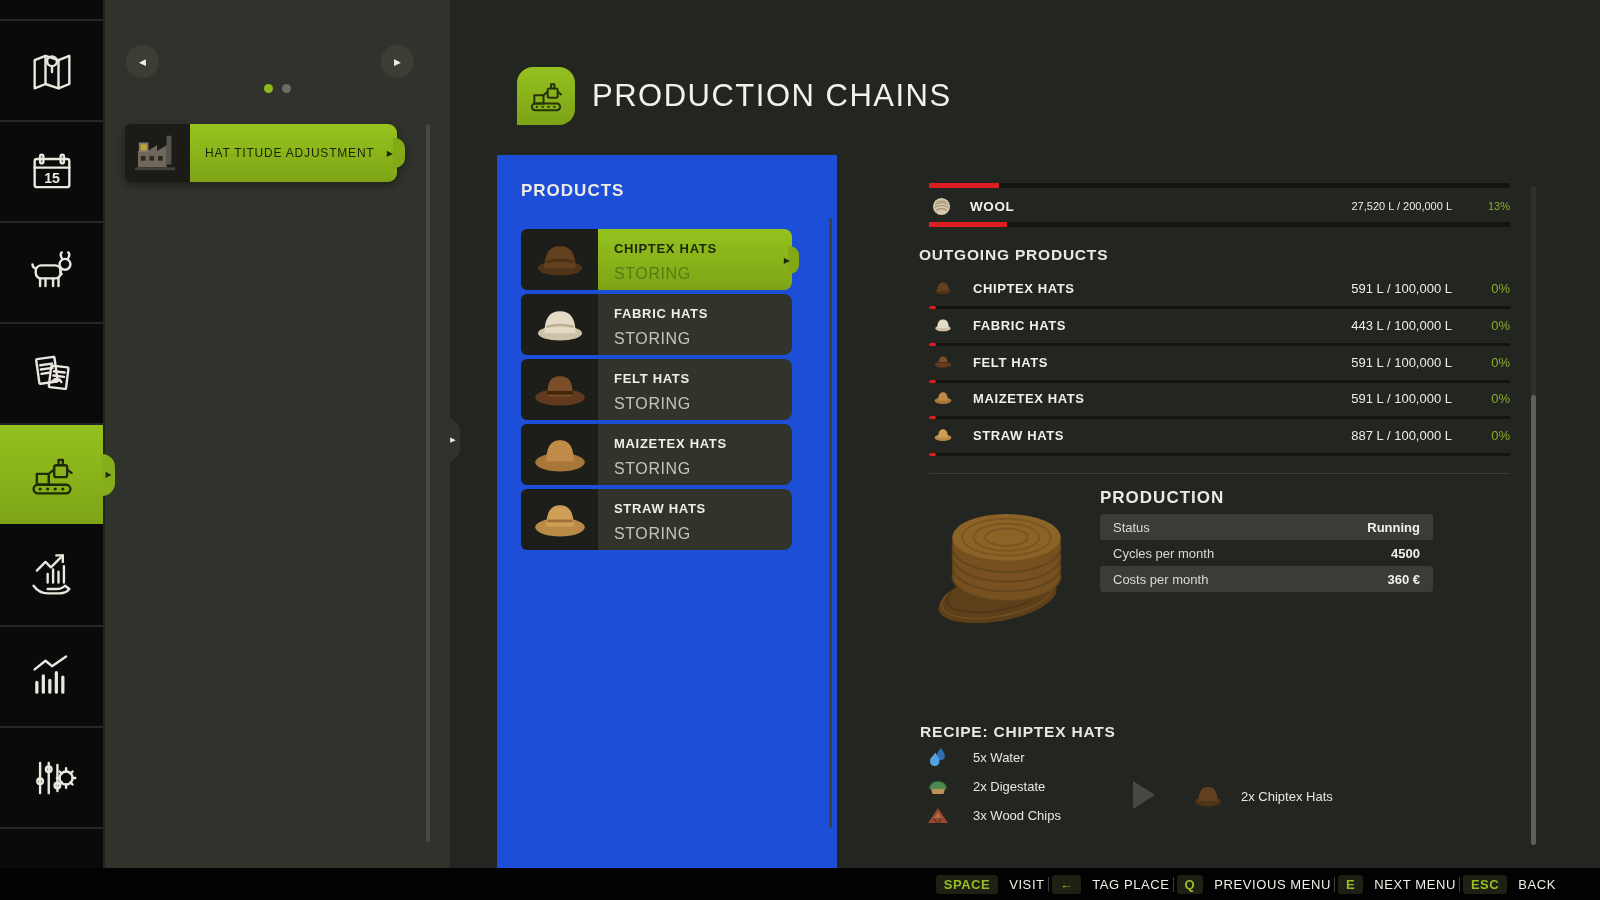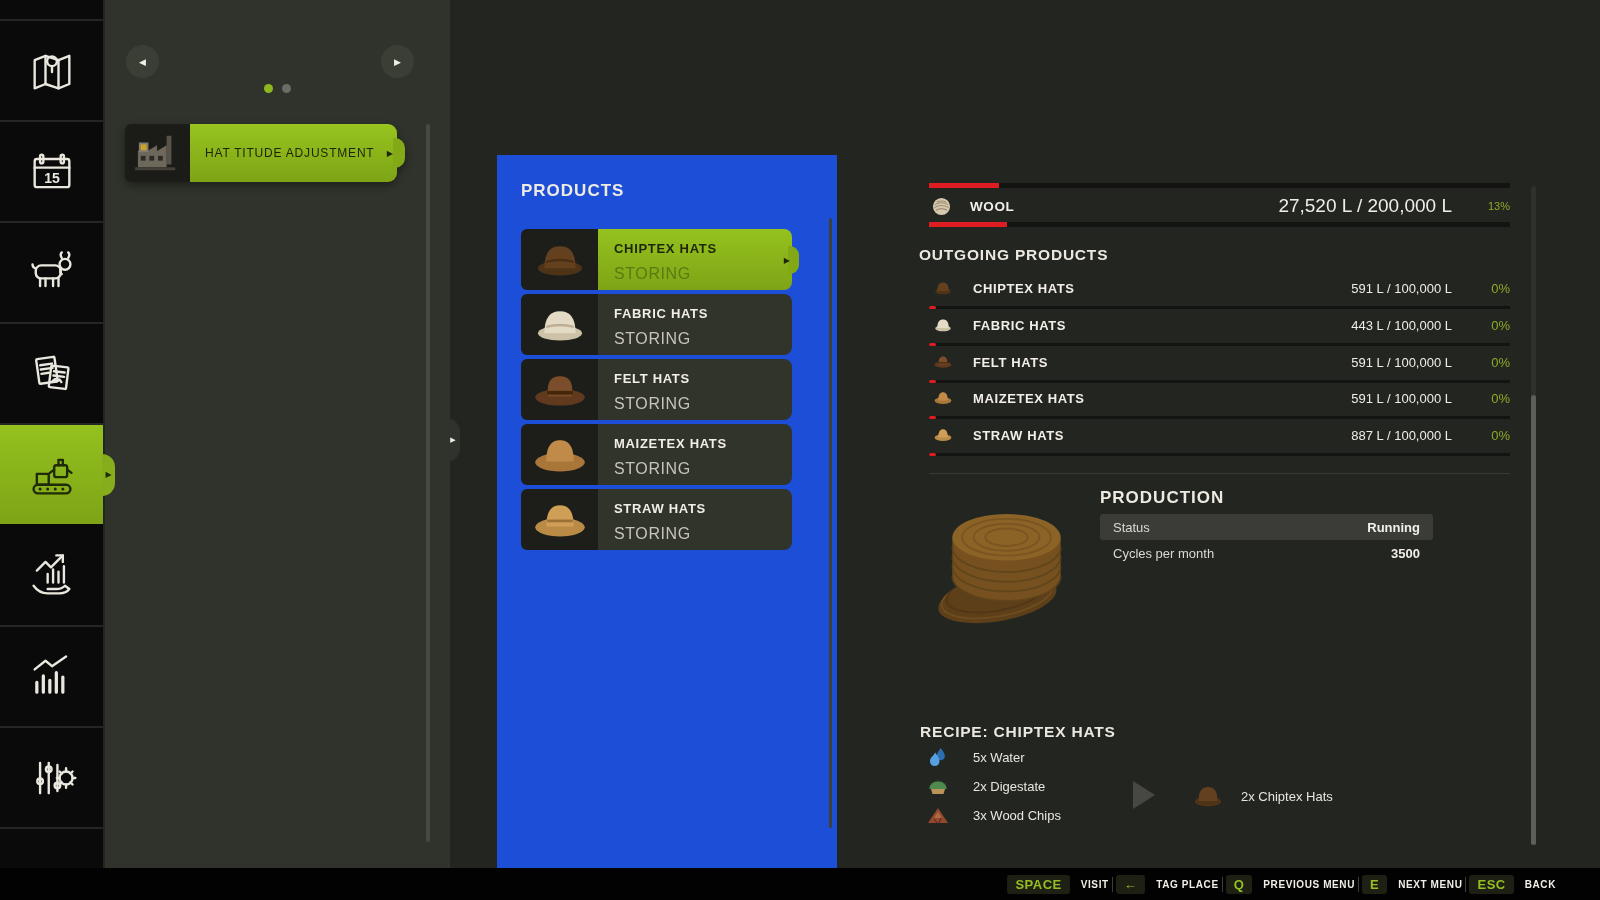--- a/index.html
+++ b/index.html
@@ -65,21 +65,21 @@
   .parrow { position:absolute; right:2px; top:50%; transform:translateY(-50%); font-size:8px; color:#1d2706; z-index:2; }
   .products-scroll { position:absolute; right:5px; top:63px; width:3px; height:610px; background:#3e4138; border-radius:2px; }
 
   
   .details { position:absolute; left:469px; top:0; width:591px; height:868px; }
   .hbar { position:absolute; left:10px; right:0; height:5px; background:#131411; }
   .hbar .fill { height:100%; background:#dd1d22; }
   .input-row { position:absolute; left:10px; right:0; top:191px; height:30px; display:flex; align-items:center; }
   .row-icon { width:19px; height:19px; margin:0 19px 0 3px; flex:none; }
   .row-name { font-size:13.5px; font-weight:bold; letter-spacing:.6px; color:#f1efe7; }
-  .row-value { margin-left:auto; font-size:19px; color:#efede5; }
+  .row-value { margin-left:auto; font-size:11px; color:#efede5; }
   .row-pct { width:58px; text-align:right; font-size:11px; color:#8caa28; }
   .out-title { position:absolute; left:0; top:246px; font-size:15.5px; font-weight:bold; letter-spacing:.8px; color:#eae8df; }
   .orow { position:absolute; left:10px; right:0; height:37px; }
   .orow-line { height:30px; display:flex; align-items:center; }
   .orow-line .row-icon { width:18px; height:16px; margin:0 21px 0 5px; }
   .orow-line .row-name { font-size:13px; }
   .orow-line .row-value { font-size:13px; }
   .orow-line .row-pct { font-size:13px; }
   .orow-bar { height:3px; background:#131411; margin-top:3px; }
   .orow-bar .fill { height:100%; background:#dd1d22; min-width:7px; border-radius:2px; }
@@ -104,21 +104,21 @@
   
   .right-scroll-track { position:absolute; left:1531px; top:186px; width:5px; height:659px; background:#30312c; border-radius:3px; z-index:15; }
   .right-scroll-thumb { position:absolute; left:1531px; top:395px; width:5px; height:450px; background:#5e5f59; border-radius:3px; z-index:16; }
 
   
   .bottombar { position:absolute; left:0; bottom:0; width:1600px; height:32px; background:#020202; z-index:40;
     display:flex; align-items:center; justify-content:flex-end; padding-right:44px; gap:3px;padding-left:29px; }
   .hint { display:flex; align-items:center; gap:11px; cursor:pointer; }
   .key { background:#1d2013; color:#96be24; font-size:13px; font-weight:bold; letter-spacing:.5px;
     padding:3px 8px; border-radius:3px; line-height:1; }
-  .hlabel { color:#f0eee7; font-size:10px; font-weight:bold; letter-spacing:.6px; }
+  .hlabel { color:#f0eee7; font-size:13px; font-weight:normal; letter-spacing:.6px; }
   .hdiv { width:1px; height:15px; background:#3d3d3d; }
 </style>
 </head>
 <body>
 
 <div class="stage">
 
   <aside class="sidebar">
     <div class="spacer"></div>
 
@@ -239,20 +239,36 @@
         <span class="facility-arrow">▶</span>
       </div>
     </div>
 
     <div class="owned-scroll"></div>
     <div class="owned-bump">▶</div>
   </section>
 
   <main class="main">
 
+    <header class="page-header">
+      <div class="header-icon">
+        <svg viewBox="0 0 48 48">
+          <rect x="7" y="33" width="34" height="8" rx="4"></rect>
+          <circle cx="13" cy="37" r="1.4" fill="#273307" stroke="none"></circle>
+          <circle cx="20" cy="37" r="1.4" fill="#273307" stroke="none"></circle>
+          <circle cx="27" cy="37" r="1.4" fill="#273307" stroke="none"></circle>
+          <circle cx="34" cy="37" r="1.4" fill="#273307" stroke="none"></circle>
+          <rect x="10" y="23" width="11" height="10"></rect>
+          <rect x="26" y="15" width="12" height="11" rx="2"></rect>
+          <path d="M30 15 V10 H34 V15"></path>
+          <path d="M26 19 L22 22 M38 19 L42 22"></path>
+        </svg>
+      </div>
+      <h1 class="page-title">PRODUCTION CHAINS</h1>
+    </header>
 
     <section class="products">
       <h3 class="products-title">PRODUCTS</h3>
       <div class="plist">
 
         <div class="pitem selected">
           <div class="pimg">
             <svg viewBox="0 0 60 48">
               <ellipse cx="30" cy="33" rx="24" ry="8" fill="#4f3316"></ellipse>
               <path d="M13 33 C13 16 19 9 30 9 C41 9 47 16 47 33 Z" fill="#63411f"></path>
@@ -443,21 +459,25 @@
       </svg>
 
       <h3 class="prod-title">PRODUCTION</h3>
       <div class="prod-table">
         <div class="trow shaded">
           <span>Status</span>
           <span class="tval">Running</span>
         </div>
         <div class="trow">
           <span>Cycles per month</span>
-          <span class="tval">3500</span>
+          <span class="tval">4500</span>
+        </div>
+        <div class="trow shaded">
+          <span>Costs per month</span>
+          <span class="tval">360 €</span>
         </div>
       </div>
 
       <h3 class="recipe-title">RECIPE: CHIPTEX HATS</h3>
 
       <div class="rrow" style="top:745px">
         <svg class="ricon" viewBox="0 0 20 22">
           <path d="M13 1 C10 5 8.5 7 8.5 10 A4.5 4.5 0 1 0 17.5 10 C17.5 7 16 5 13 1Z" fill="#2d6db0"></path>
           <path d="M7 6 C9.3 10 11.5 11.8 11.5 14.8 A5.2 5.2 0 1 1 1.3 14.8 C1.3 11.8 4.7 10 7 6Z" fill="#56a0e0"></path>
         </svg>

